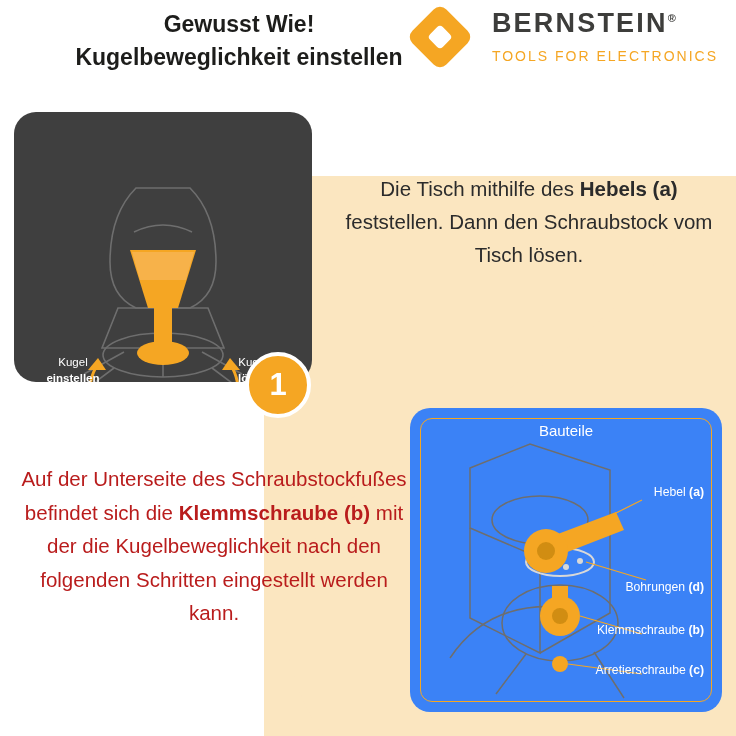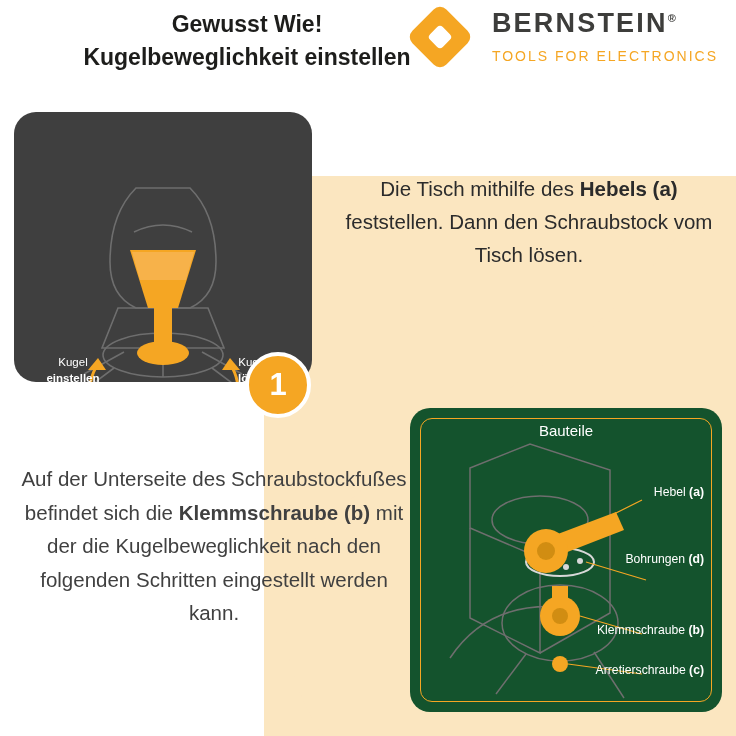--- a/index.html
+++ b/index.html
@@ -32,21 +32,21 @@
   
   .header {
     position: absolute;
     left: 0; top: 0;
     width: 736px;
     height: 92px;
     z-index: 5;
   }
   .title {
     position: absolute;
-    left: 32px;
+    left: 24px;
     top: 8px;
     width: 430px;
     font-size: 23px;
     font-weight: bold;
     line-height: 1.42;
     color: #1d1d1b;
     text-align: center;
   }
   .title .line1 { display: block; }
   .title .line2 { display: block; }
@@ -152,34 +152,34 @@
   .para-right b { font-weight: bold; }
 
   
   .para-left {
     position: absolute;
     left: 20px;
     top: 462px;
     width: 388px;
     font-size: 20.5px;
     line-height: 1.64;
-    color: #404040;
+    color: #b91c1c;
     text-align: center;
     z-index: 5;
   }
   .para-left b { font-weight: bold; }
 
   
   .photo2 {
     position: absolute;
     left: 410px;
     top: 408px;
     width: 312px;
     height: 304px;
-    background: #14532d;
+    background: #3b82f6;
     border-radius: 20px;
     overflow: hidden;
     z-index: 4;
   }
   .photo2-frame {
     position: absolute;
     left: 10px;
     top: 10px;
     right: 10px;
     bottom: 10px;
@@ -200,21 +200,21 @@
   .callout {
     position: absolute;
     color: #ffffff;
     font-size: 12.2px;
     text-align: right;
     white-space: nowrap;
     z-index: 3;
   }
   .callout b { font-weight: bold; }
   .c-hebel   { right: 18px; top: 77px; }
-  .c-bohr    { right: 18px; top: 144px; }
+  .c-bohr    { right: 18px; top: 172px; }
   .c-klemm   { right: 18px; top: 215px; }
   .c-arret   { right: 18px; top: 255px; }
 </style>
 </head>
 <body>
 
 <div id="page">
 
   <svg class="blob" style="left:264px; top:176px; width:472px; height:560px;" width="472" height="560" viewBox="0 0 472 560">
     <path d="M472 0 L472 560 L60 560 C60 560 -10 470 40 380 C90 290 240 230 330 150 C400 88 430 30 472 0 Z" fill="#fbe6c0"></path>

